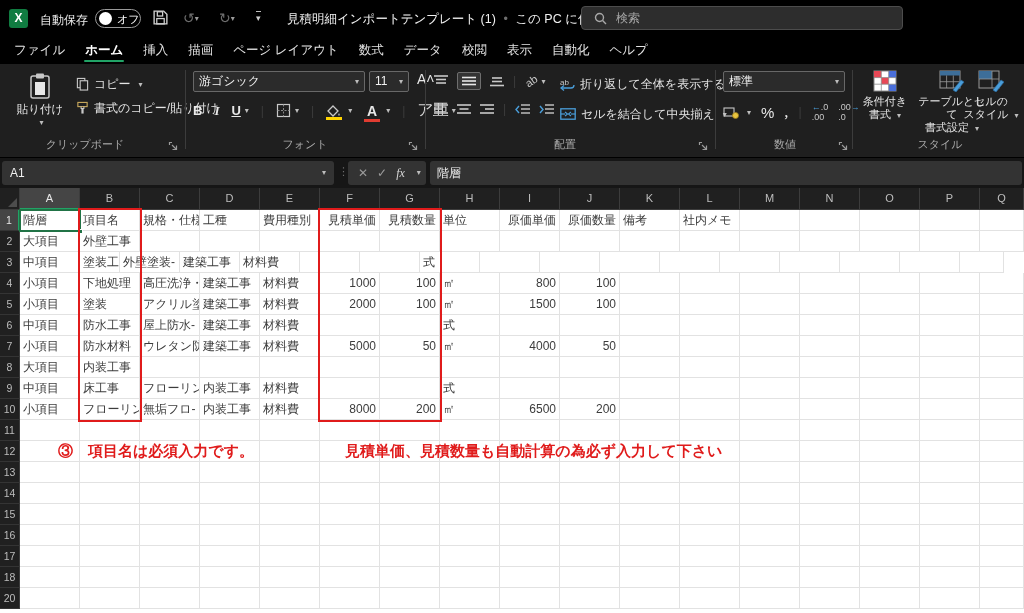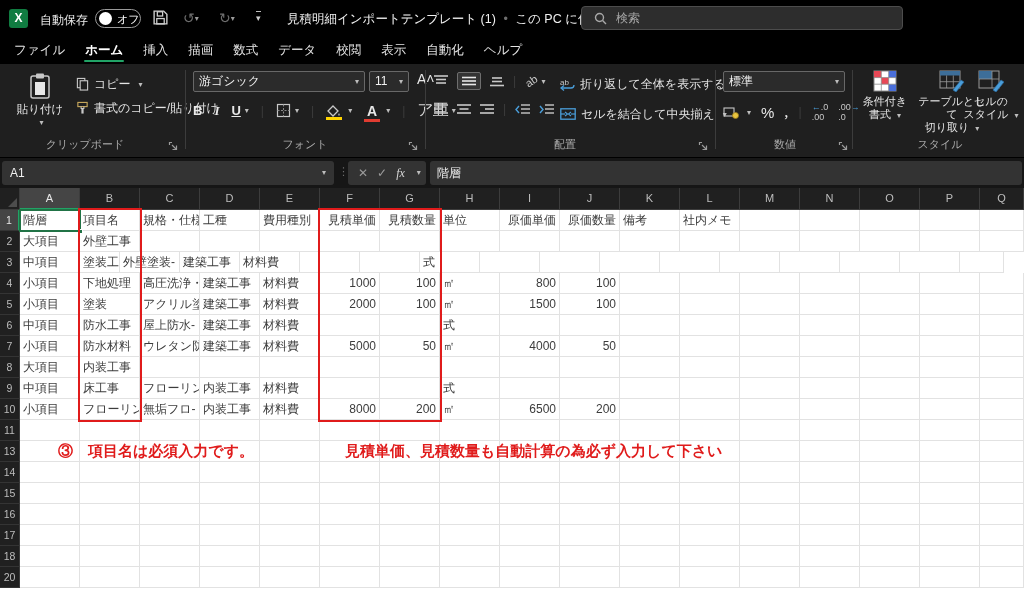--- a/index.html
+++ b/index.html
@@ -113,20 +113,21 @@
       </svg>
       <span>検索</span>
     </div>
   </div>
 
   <div class="tabstrip">
     <div class="tab">ファイル</div>
     <div class="tab active">ホーム</div>
     <div class="tab">挿入</div>
     <div class="tab">描画</div>
+    <div class="tab">ページ レイアウト</div>
     <div class="tab">数式</div>
     <div class="tab">データ</div>
     <div class="tab">校閲</div>
     <div class="tab">表示</div>
     <div class="tab">自動化</div>
     <div class="tab">ヘルプ</div>
   </div>
 
   <div class="ribbon">
 
@@ -358,21 +359,21 @@
           <rect x="1" y="1" width="20" height="17" fill="none" stroke="#9a9a9a"></rect>
           <rect x="1" y="1" width="20" height="4.5" fill="#3d6e99"></rect>
           <g stroke="#9a9a9a" stroke-width="0.8">
               <line x1="7.6" y1="5.5" x2="7.6" y2="18"></line>
               <line x1="14.3" y1="5.5" x2="14.3" y2="18"></line>
               <line x1="1" y1="11.7" x2="21" y2="11.7"></line>
             </g>
           <path d="M14 20 L22 10 L25 12 L17 22 Z" fill="#4a9eda" stroke="#2b6a9e" stroke-width="0.7"></path>
         </svg>
         <div>テーブルとして</div>
-        <div><span>切り取り</span> <span class="chev">▾</span></div>
+        <div><span>書式設定</span> <span class="chev">▾</span></div>
       </div>
       <div class="bigbtn" style="left:962px;top:6px;width:58px">
         <svg width="26" height="22" viewBox="0 0 26 22" style="margin:0 auto 3px">
           <rect x="1" y="1" width="20" height="17" fill="none" stroke="#9a9a9a"></rect>
           <rect x="1" y="1" width="13" height="8" fill="#3d6e99"></rect>
           <g stroke="#9a9a9a" stroke-width="0.8">
               <line x1="14" y1="1" x2="14" y2="18"></line>
               <line x1="1" y1="9" x2="21" y2="9"></line>
             </g>
           <path d="M15 20 L23 10 L26 12 L18 22 Z" fill="#4a9eda" stroke="#2b6a9e" stroke-width="0.7"></path>
@@ -634,20 +635,40 @@
           <div class="cell" style="width: 60px;"></div>
           <div class="cell" style="width: 60px;"></div>
           <div class="cell" style="width: 60px;"></div>
           <div class="cell" style="width: 60px;"></div>
           <div class="cell" style="width: 60px;"></div>
           <div class="cell" style="width: 60px;"></div>
           <div class="cell" style="width: 60px;"></div>
           <div class="cell" style="width: 44px;"></div>
         </div>
         <div class="row">
+          <div class="rh">12</div>
+          <div class="cell" style="width: 60px;"></div>
+          <div class="cell" style="width: 60px;"></div>
+          <div class="cell" style="width: 60px;"></div>
+          <div class="cell" style="width: 60px;"></div>
+          <div class="cell" style="width: 60px;"></div>
+          <div class="cell" style="width: 60px;"></div>
+          <div class="cell" style="width: 60px;"></div>
+          <div class="cell" style="width: 60px;"></div>
+          <div class="cell" style="width: 60px;"></div>
+          <div class="cell" style="width: 60px;"></div>
+          <div class="cell" style="width: 60px;"></div>
+          <div class="cell" style="width: 60px;"></div>
+          <div class="cell" style="width: 60px;"></div>
+          <div class="cell" style="width: 60px;"></div>
+          <div class="cell" style="width: 60px;"></div>
+          <div class="cell" style="width: 60px;"></div>
+          <div class="cell" style="width: 44px;"></div>
+        </div>
+        <div class="row">
           <div class="rh">13</div>
           <div class="cell" style="width: 60px;"></div>
           <div class="cell" style="width: 60px;"></div>
           <div class="cell" style="width: 60px;"></div>
           <div class="cell" style="width: 60px;"></div>
           <div class="cell" style="width: 60px;"></div>
           <div class="cell" style="width: 60px;"></div>
           <div class="cell" style="width: 60px;"></div>
           <div class="cell" style="width: 60px;"></div>
           <div class="cell" style="width: 60px;"></div>

